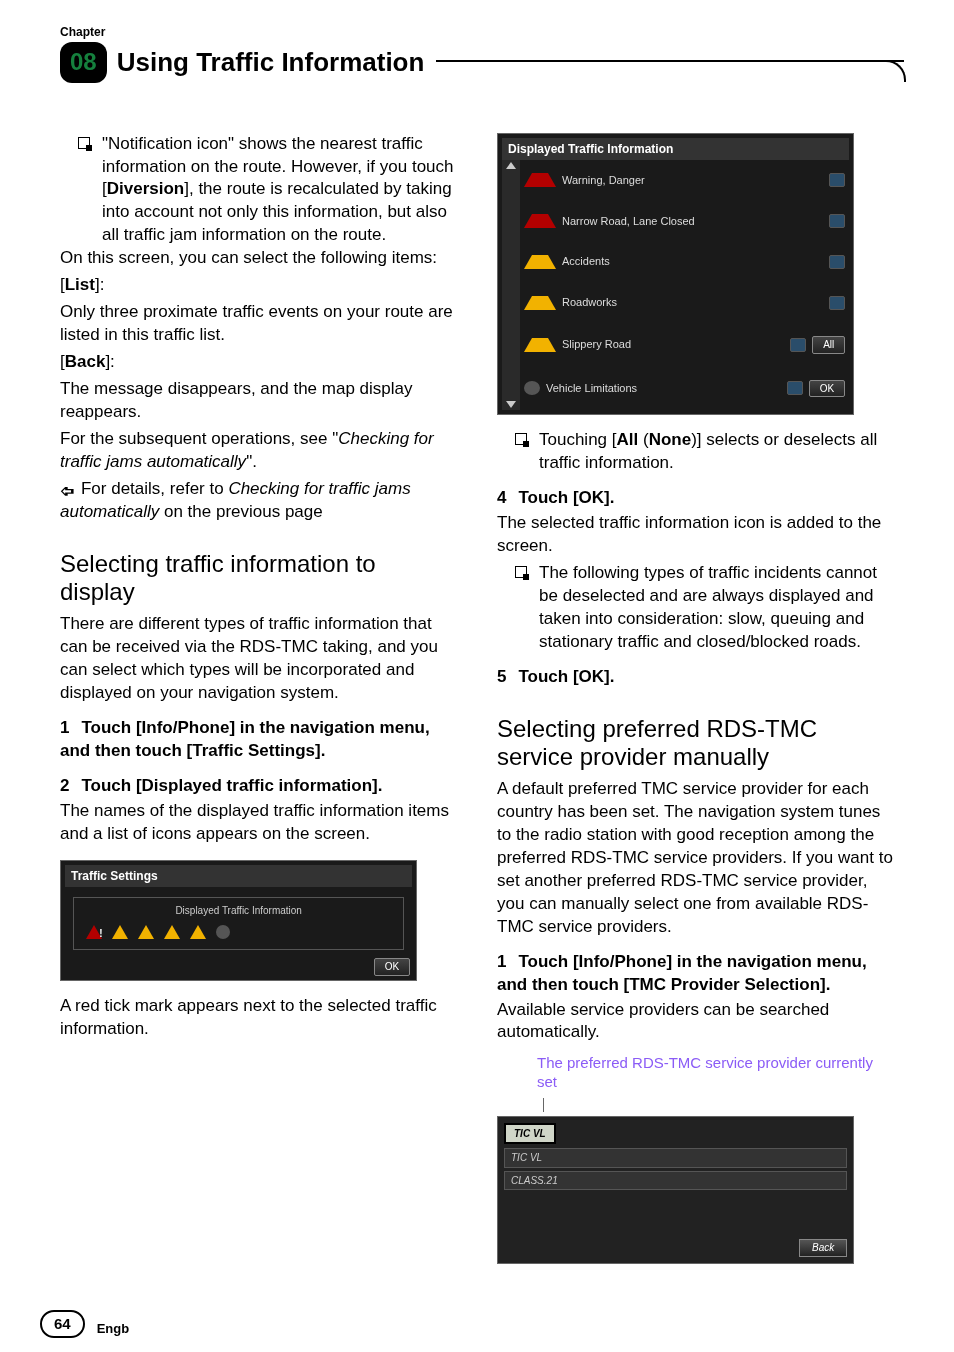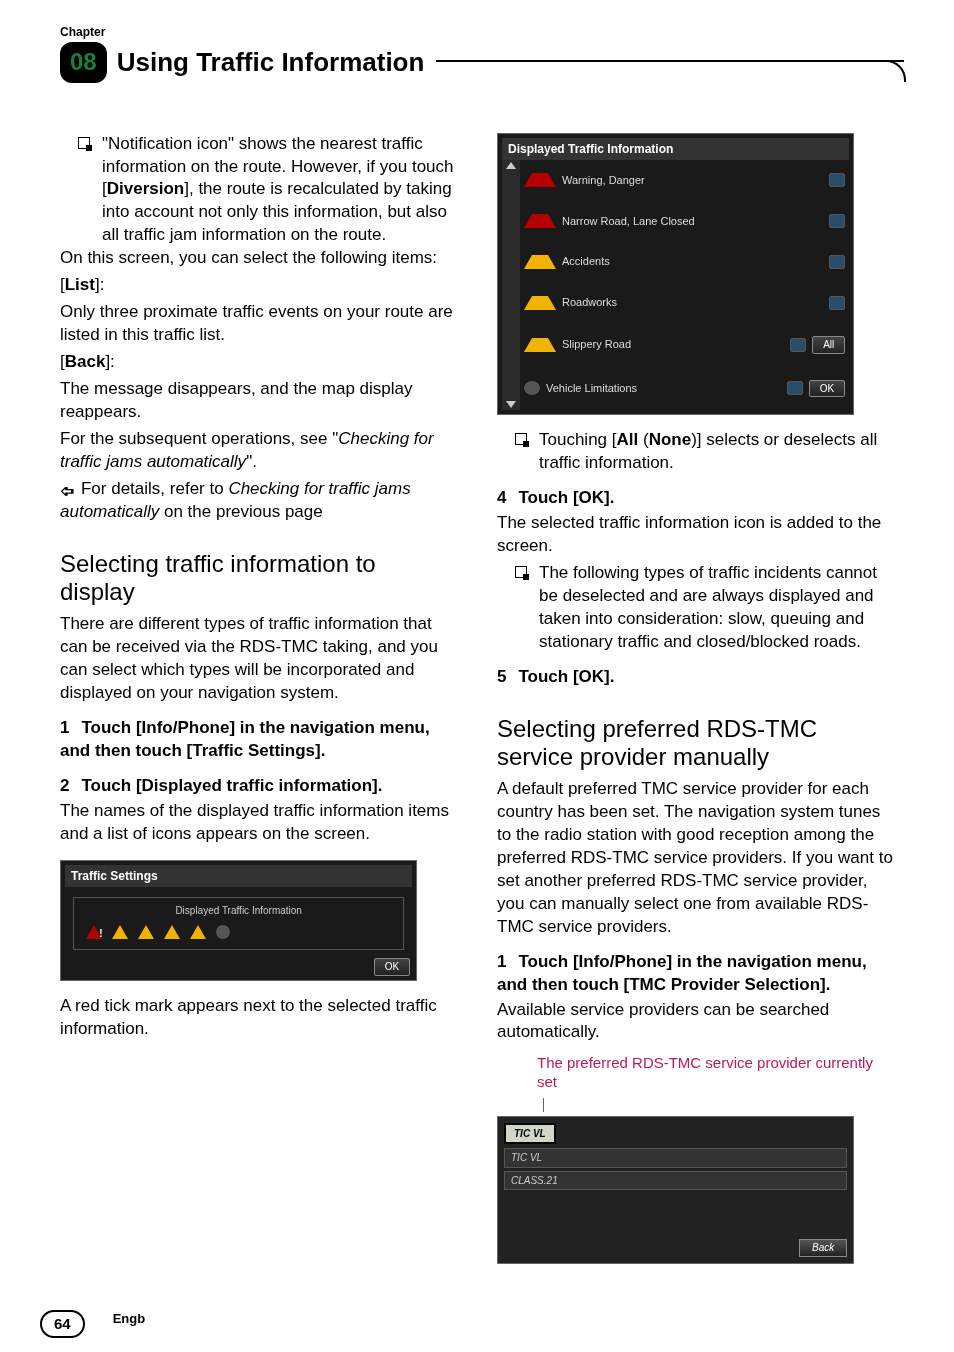--- a/index.html
+++ b/index.html
@@ -208,30 +208,30 @@
   }
   .fig1-hdr {
     text-align: center;
     font-size: 10px;
     color: #ccc;
     padding: 2px 0;
   }
   .callout {
     position: absolute;
     font-size: 14px;
-    color: #be185d;
+    color: #8b5cf6;
     line-height: 1.25;
   }
   .page-number-wrap {
     position: absolute;
     left: 40px;
     bottom: 16px;
     display: flex;
-    align-items: flex-start;
-    gap: 28px;
+    align-items: flex-end;
+    gap: 12px;
   }
   .page-number {
     border: 2px solid #000;
     border-radius: 16px;
     padding: 2px 12px;
     font-weight: bold;
     font-size: 15px;
   }
   .lang {
     font-size: 13px;

